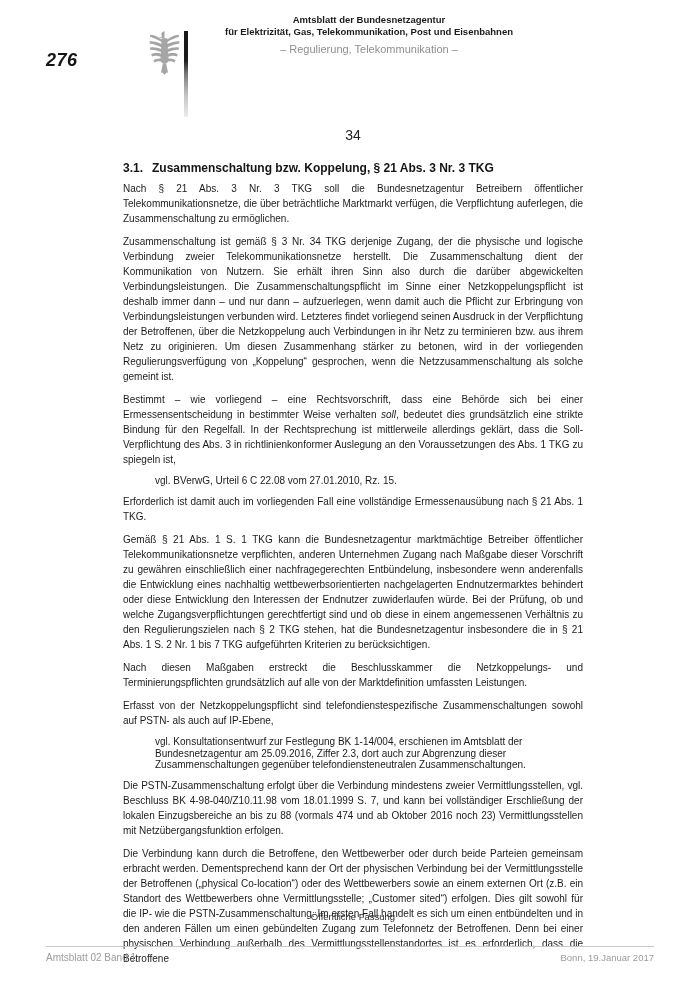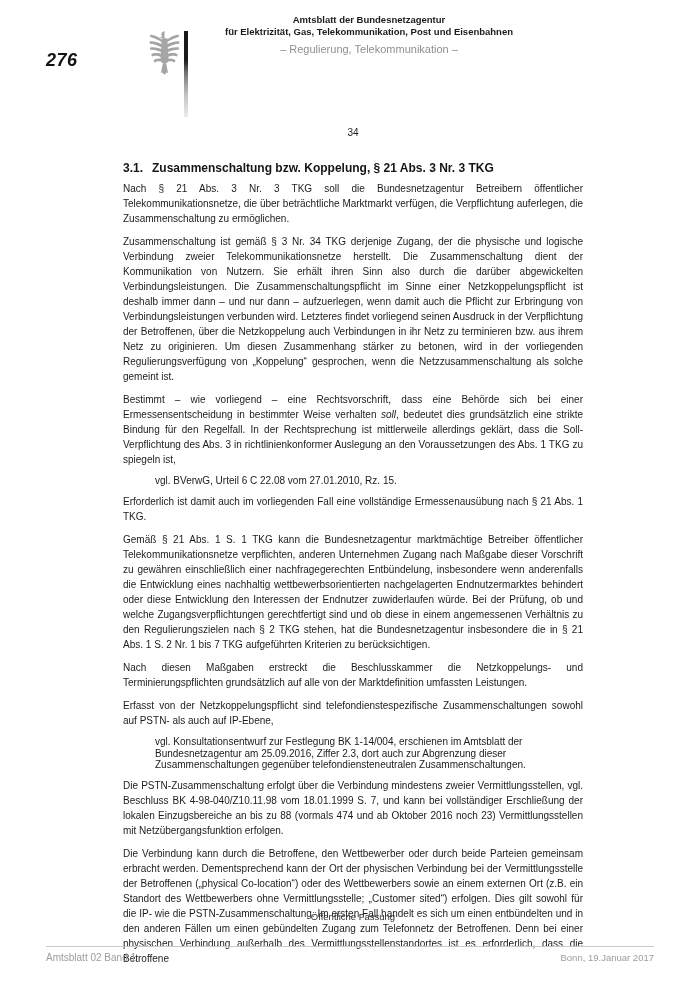--- a/index.html
+++ b/index.html
@@ -88,21 +88,21 @@
     margin: 0 4px;
   }
 
   
   .page-label {
     position: absolute;
     left: 123px;
     top: 127px;
     width: 460px;
     text-align: center;
-    font-size: 10px;
+    font-size: 14px;
     color: #1e1e1e;
   }
   .content {
     position: absolute;
     left: 123px;
     top: 162px;
     width: 460px;
   }
   .section-heading {
     display: flex;

